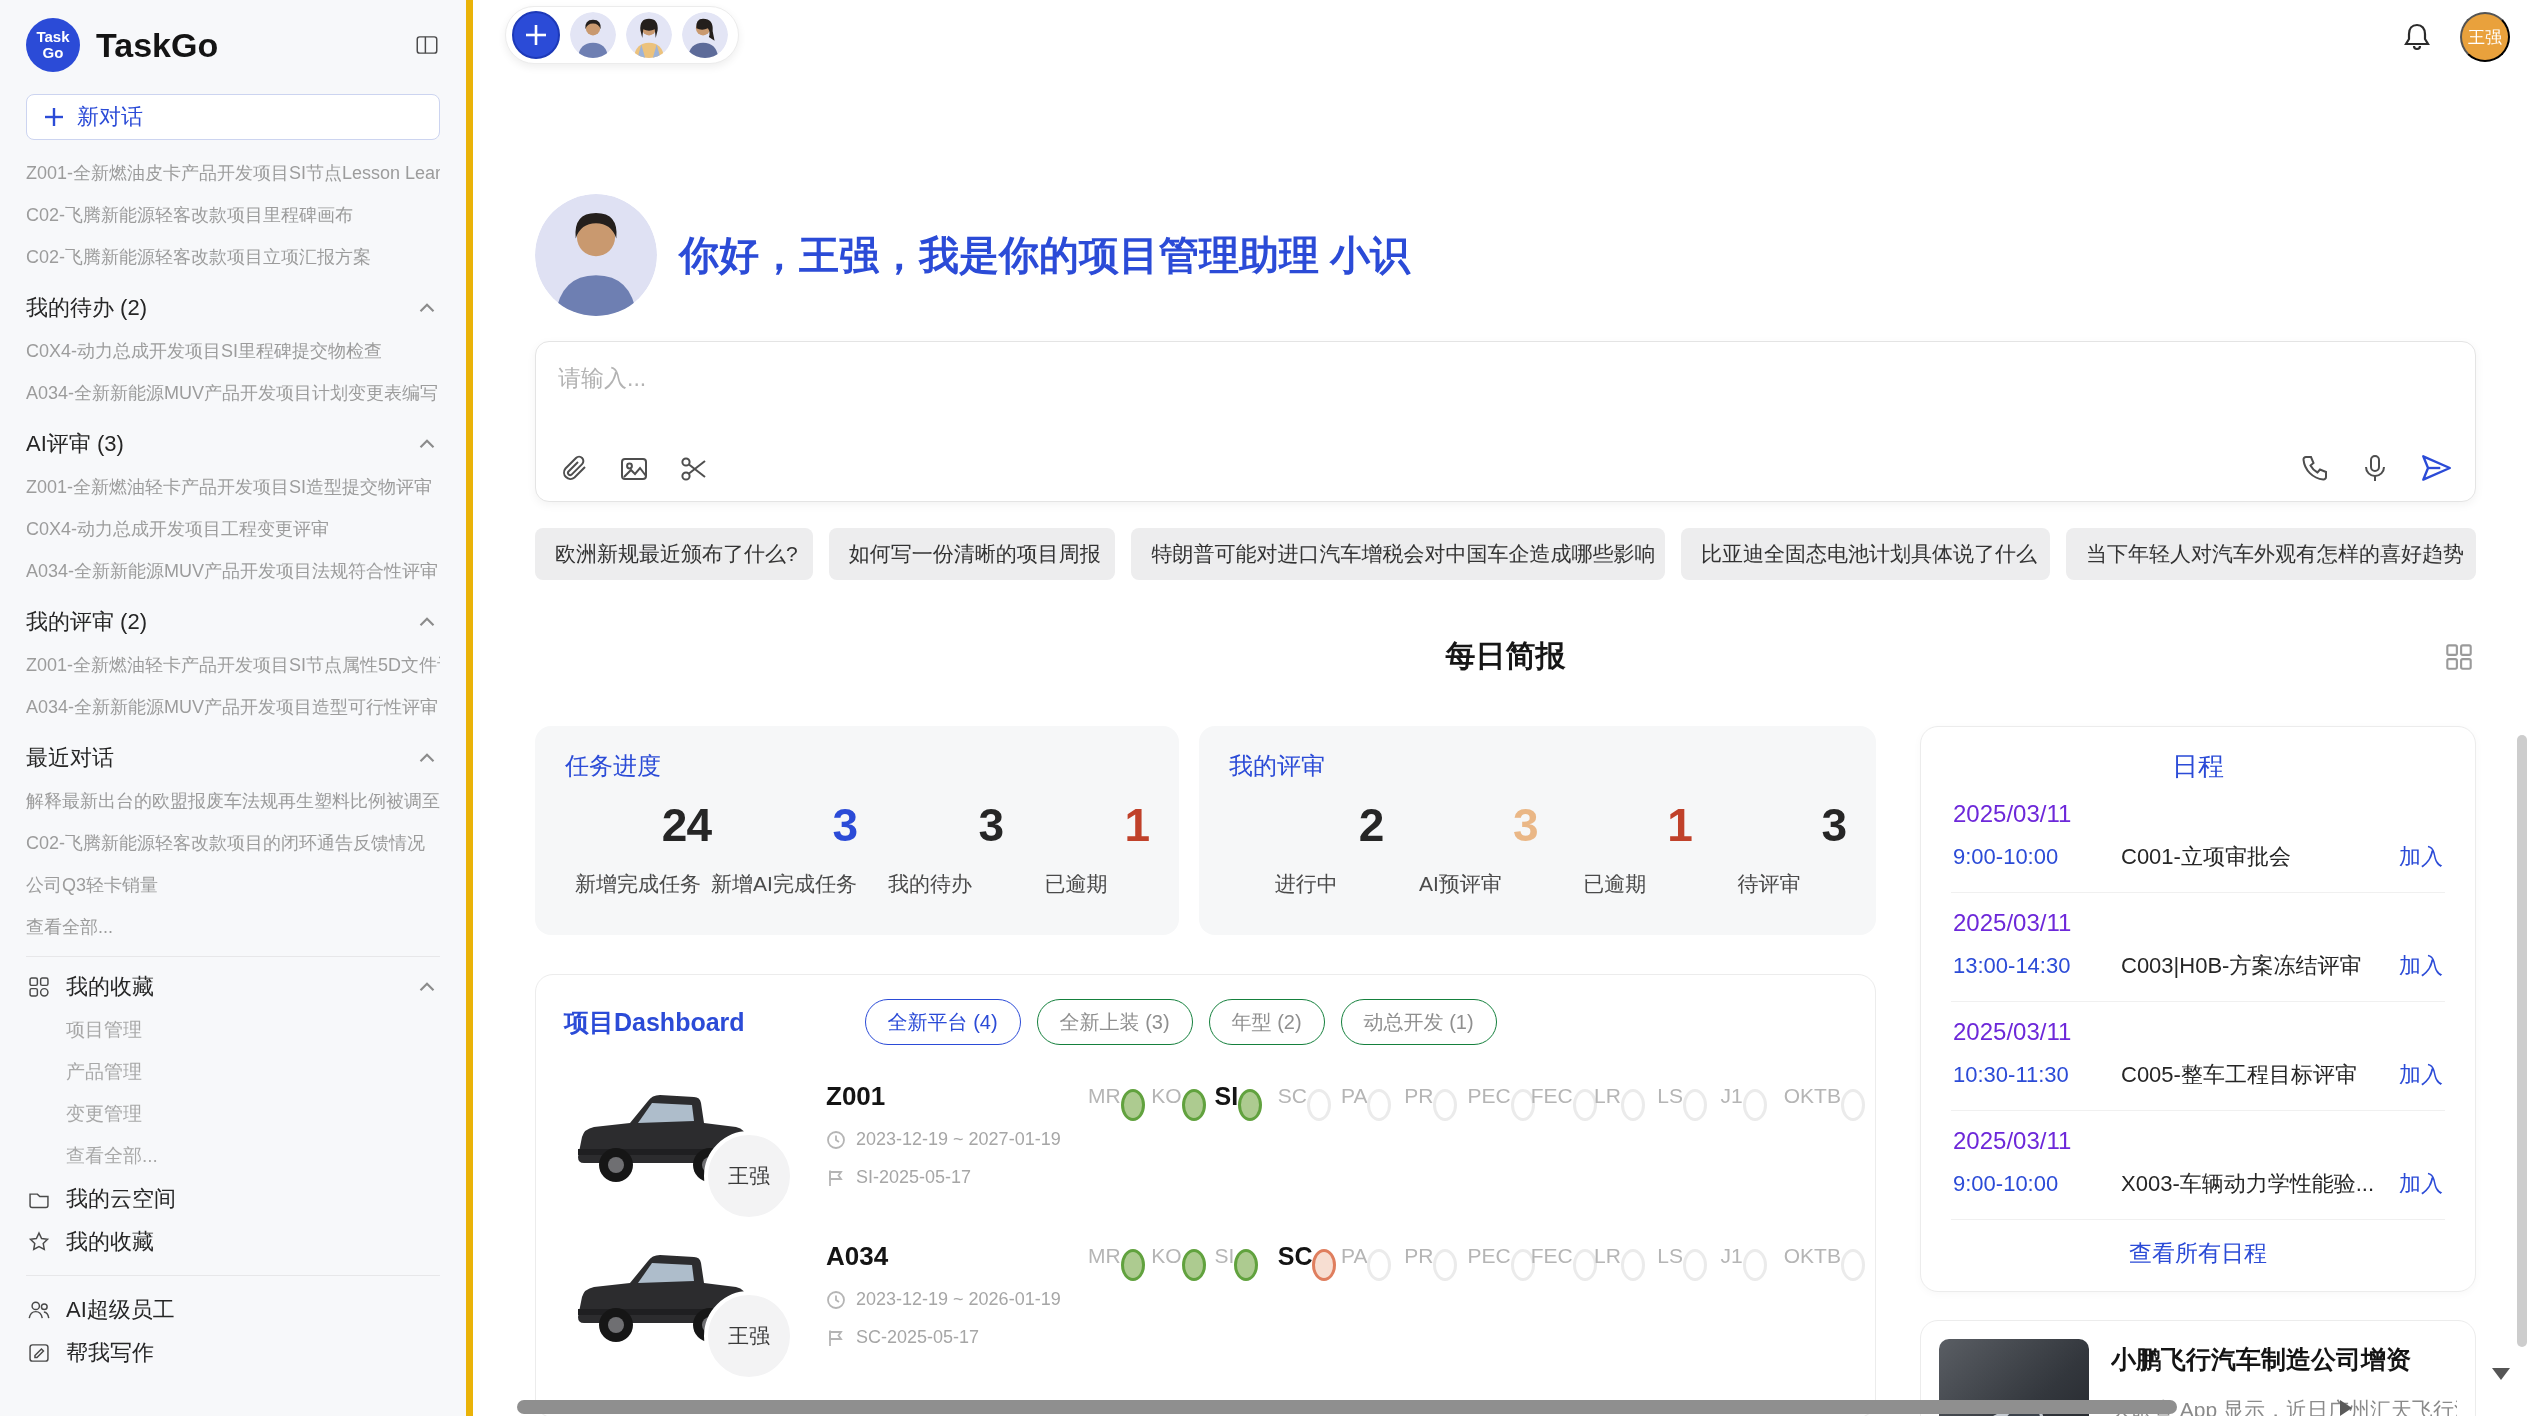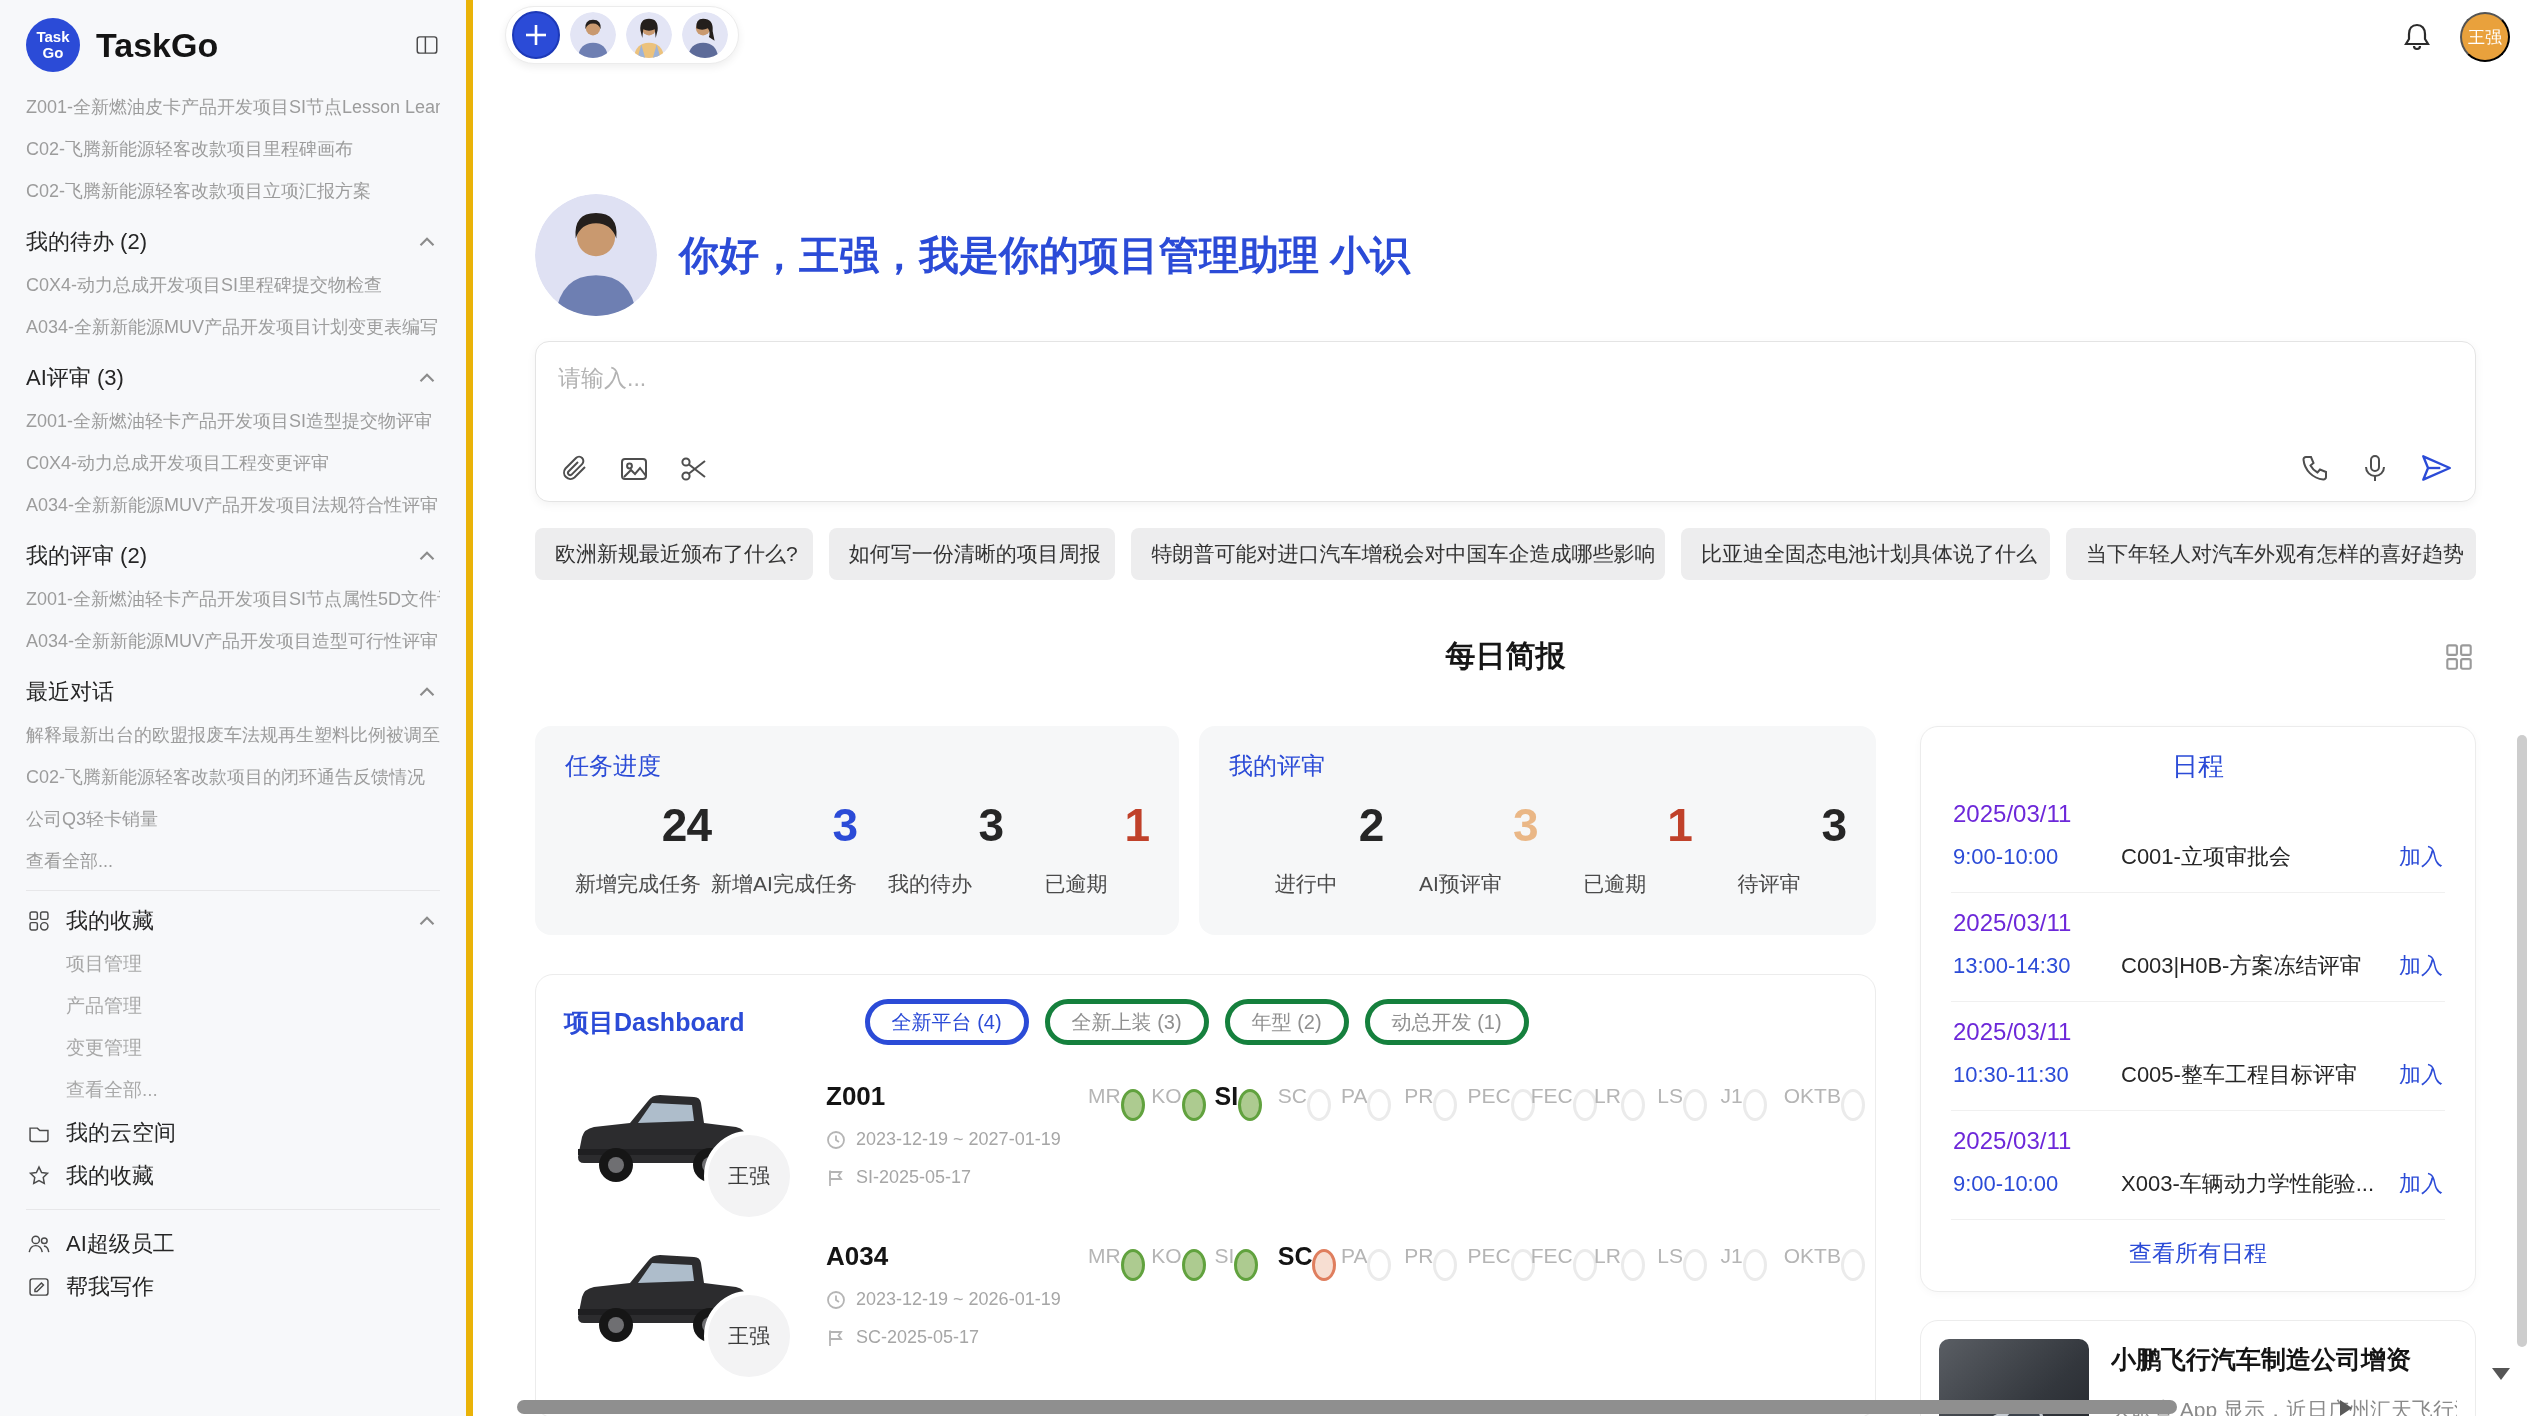--- a/index.html
+++ b/index.html
@@ -79,21 +79,21 @@
   .stat { flex:1; text-align:center; }
   .stat-num { font-size:46px; font-weight:600; color:#262626; letter-spacing:-1px;text-align:right; }
   .stat-num.blue { color:#2b4bd7; } .stat-num.red { color:#c0412a; } .stat-num.amber { color:#eab786; }
   .stat-label { margin-top:18px; font-size:21px; color:#4a4a4a; }
 
   .dash-card { margin-top:39px; background:#fff; border:1px solid #ececec; border-radius:18px;
     padding:24px 28px; height:444px; overflow:hidden; }
   .dash-head { display:flex; align-items:center; }
   .dash-title { font-size:25px; font-weight:700; color:#2b4bd7; }
   .tabs { display:flex; gap:16px; margin-left:120px; }
-  .tab { height:46px; padding:0 22px; border-radius:23px; border:5px solid #15803d; background:#fff;
+  .tab { height:46px; padding:0 22px; border-radius:23px; border:1px solid #15803d; background:#fff;
     color:#8f8f8f; font-size:20px; display:flex; align-items:center; cursor:pointer; white-space:nowrap; }
   .tab.active { border-color:#2b4bd7; color:#2b4bd7; }
 
   .proj-row { display:flex; margin-top:34px; align-items:flex-start; }
   .truck-wrap { width:200px; height:126px; position:relative; flex-shrink:0; }
   .truck-svg { width:190px; height:120px; }
   .owner-badge { position:absolute; right:-30px; bottom:-16px; width:90px; height:90px; border-radius:50%;
     background:#f3f3f4; border:4px solid #fff; display:flex; align-items:center; justify-content:center;
     font-size:21px; color:#3a3a3a; }
   .proj-info { margin-left:62px; width:248px; flex-shrink:0; padding-top:2px; }
@@ -158,20 +158,27 @@
       </div>
       <div class="app-title">TaskGo</div>
       <button class="icon-btn">
         <svg class="side-ic" viewBox="0 0 32 32" width="30" height="30">
             <rect x="4" y="6" width="24" height="20" rx="3"></rect>
             <line x1="14" y1="6" x2="14" y2="26"></line>
           </svg>
       </button>
     </div>
 
+    <button class="new-chat">
+      <svg width="22" height="22" viewBox="0 0 22 22" stroke="#2b4bd7" stroke-width="2.4" fill="none">
+          <line x1="11" y1="2" x2="11" y2="20"></line>
+          <line x1="2" y1="11" x2="20" y2="11"></line>
+        </svg>
+      <span>新对话</span>
+    </button>
 
     <div class="side-list">
       <div class="side-item">Z001-全新燃油皮卡产品开发项目SI节点Lesson Learn报告</div>
       <div class="side-item">C02-飞腾新能源轻客改款项目里程碑画布</div>
       <div class="side-item">C02-飞腾新能源轻客改款项目立项汇报方案</div>
 
       <div class="side-header">
         <span>我的待办 (2)</span>
         <svg class="chev" viewBox="0 0 24 24">
             <path d="M6 15l6-6 6 6"></path>

